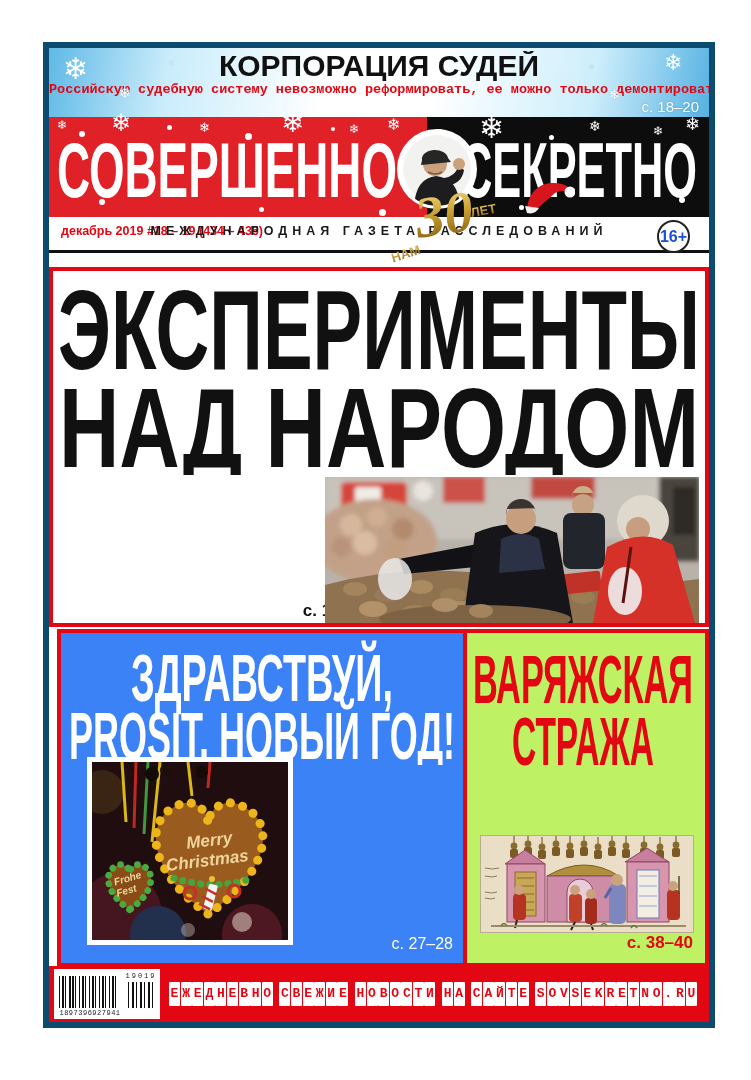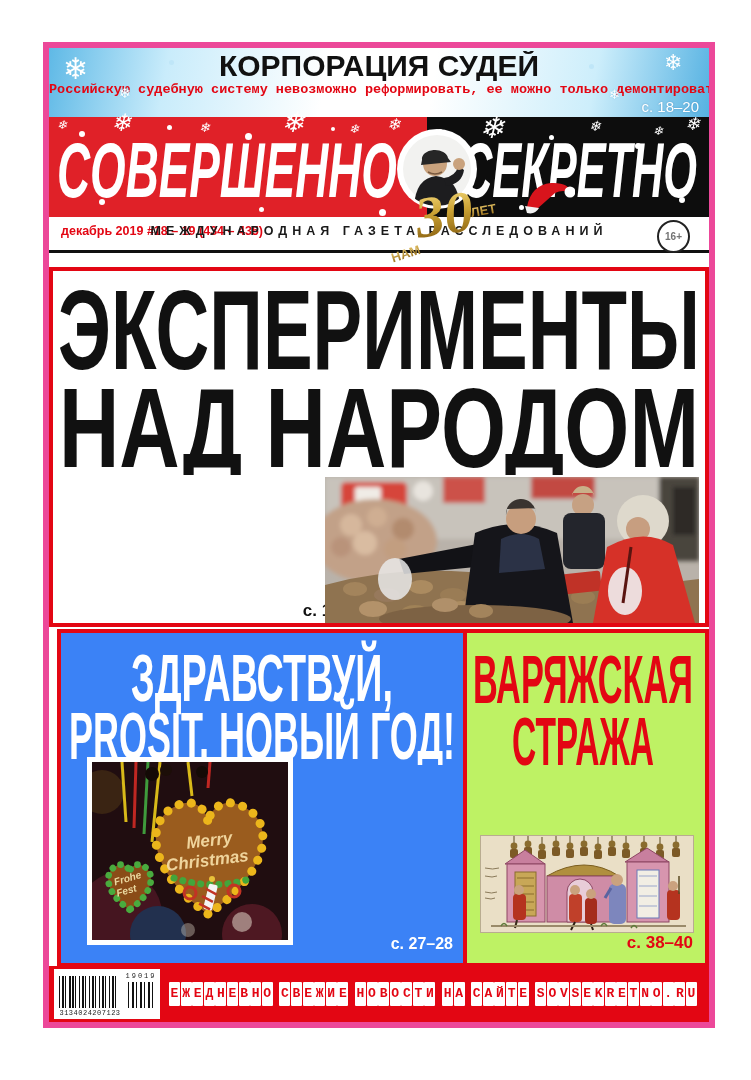--- a/index.html
+++ b/index.html
@@ -1,32 +1,32 @@
 <!DOCTYPE html>
 <html><head>
 <meta charset="utf-8">
 <style>
   html,body{margin:0;padding:0;}
   body{width:751px;height:1080px;background:#ffffff;position:relative;overflow:hidden;
        font-family:"Liberation Sans",sans-serif;}
   .abs{position:absolute;}
   
   .frame{position:absolute;left:43px;top:42px;width:672px;height:986px;
-         border:6px solid #ec4899;background:#fff;box-sizing:border-box;}
+         border:6px solid #0c4a6e;background:#fff;box-sizing:border-box;}
   
   .topbanner{left:0;top:0;width:660px;height:69px;
      background:linear-gradient(100deg,#5fb9e6 0%,#c9ecfb 18%,#ffffff 42%,#ffffff 58%,#cdeefb 82%,#56b2e2 100%);
      overflow:hidden;}
   .topbanner svg{display:block;margin:3px auto 0 auto;}
   .tb-sub{width:100%;text-align:center;color:#e30613;font-family:"Liberation Mono",monospace;
      font-weight:bold;font-size:13.5px;letter-spacing:0px;margin-top:1px;white-space:nowrap;}
   .tb-ref{right:10px;bottom:2px;color:#ffffff;font-weight:normal;font-size:15px;
      text-shadow:0 0 2px rgba(0,60,120,.35);}
   
-  .masthead{left:0;top:69px;width:680px;height:100px;overflow:visible;font-style:italic;}
+  .masthead{left:0;top:69px;width:680px;height:100px;overflow:visible;}
   .mh-red{left:0;top:0;width:378px;height:100px;background:#e02128;}
   .mh-black{left:378px;top:0;width:282px;height:100px;background:#0d0d0d;}
   .mh-word{top:14px;overflow:visible;}
   svg text{font-family:"Liberation Sans",sans-serif;font-weight:700;}
   .medallion{left:351px;top:84px;width:74px;height:74px;border-radius:50%;background:#fff;
      box-shadow:0 0 0 3px #fff;z-index:3;overflow:hidden;}
   .gold30{left:332px;top:138px;width:170px;height:78px;z-index:4;pointer-events:none;}
   .gold-sm{font-size:13px;font-weight:bold;color:#c9971c;
      background:linear-gradient(#f2d170,#8a5f0e);-webkit-background-clip:text;background-clip:text;
      -webkit-text-fill-color:transparent;display:inline-block;}
@@ -44,37 +44,37 @@
   .bluefl{color:#ffffff;text-shadow:0 0 2px #7ec8e8;}
   
   .strip-white{left:0;top:169px;width:660px;height:7px;background:#fff;}
   .rule-red{left:0;top:176px;width:660px;height:3px;background:#e30613;}
   .dateline{left:0;top:170px;width:660px;height:23px;background:#fff;}
   .dl-issue{left:12px;bottom:3px;color:#e30613;font-weight:bold;font-size:12.5px;}
   .dl-tag{left:0;right:0;bottom:3px;text-align:center;color:#1a1a1a;font-weight:bold;
      font-size:12.5px;letter-spacing:5px;}
   .rule-black{left:0;top:202px;width:660px;height:3px;background:#101010;}
   .age{left:608px;top:172px;width:33px;height:33px;border-radius:50%;background:#fff;
-     border:2.5px solid #222;z-index:5;font-size:10px;font-weight:bold;color:#737373;
+     border:2.5px solid #222;z-index:5;font-size:16px;font-weight:bold;color:#1d4ed8;
      display:flex;align-items:center;justify-content:center;box-sizing:border-box;}
   
   .mainbox{left:0;top:209px;width:660px;height:360px;border:4px solid #e30613;
      box-sizing:border-box;background:#fff;margin-top:10px;}
   .mb-headline{left:0;top:4px;width:652px;height:200px;}
   .mb-sub{left:16px;top:206px;width:300px;height:144px;color:#e30613;font-weight:bold;
      font-size:26.5px;line-height:1.18;white-space:pre-line;}
   .mb-ref{right:0;bottom:0;color:#111;font-weight:bold;font-size:17px;}
   .mb-photo{right:6px;top:206px;width:374px;height:146px;overflow:hidden;}
   
   .leftbox{left:8px;top:581px;width:410px;height:338px;background:#3b82f6;
      border:4px solid #e30613;box-sizing:border-box;}
   .lb-photo{left:26px;top:124px;width:196px;height:178px;background:#fff;padding:5px;}
   .lb-teaser{left:246px;top:126px;width:152px;color:#ffffff;font-weight:bold;font-size:23px;
      line-height:1.28;white-space:pre-line;}
-  .lb-ref{right:10px;bottom:10px;color:#fff;font-weight:bold;font-size:16px;}
+  .lb-ref{right:10px;bottom:10px;color:#fff;font-weight:normal;font-size:16px;}
   .rightbox{left:414px;top:581px;width:246px;height:338px;background:#bef264;
      border:4px solid #e30613;box-sizing:border-box;}
   .rb-sub{left:0;top:138px;width:238px;text-align:center;color:#111;font-weight:bold;
      font-size:18.5px;line-height:1.16;white-space:pre-line;}
   .rb-illo{left:13px;top:202px;width:212px;height:96px;border:1px solid #b9ac90;}
   .rb-ref{right:12px;top:300px;color:#e30613;font-weight:bold;font-size:17px;}
   
   .botbanner{left:0;bottom:0;width:660px;height:56px;background:#e30613;}
   .bc-box{left:5px;top:3px;width:106px;height:50px;background:#fff;}
   .bc-main{left:5px;top:7px;width:60px;height:32px;
@@ -369,21 +369,21 @@
         <line x1="10" y1="90" x2="205" y2="90" stroke="#9a8a6a" stroke-width="2"></line>
         <path d="M20,90 q3,-5 6,0 M120,90 q3,-5 6,0 M150,92 q3,-5 6,0" stroke="#5e7a3a" stroke-width="1.5" fill="none"></path>
       </svg>
     </div>
     <div class="abs rb-ref">с. 38–40</div>
   </div>
 
   <div class="abs botbanner">
     <div class="abs bc-box">
       <div class="abs bc-main"></div>
-      <div class="abs bc-digits">3134024207123</div>
+      <div class="abs bc-digits">1897396927941</div>
       <div class="abs bc-addon"></div>
       <div class="abs bc-top">19019</div>
     </div>
     <div class="abs bb-chars">
         <span class="bch">Е</span>
         <span class="bch">Ж</span>
         <span class="bch">Е</span>
         <span class="bch">Д</span>
         <span class="bch">Н</span>
         <span class="bch">Е</span>

